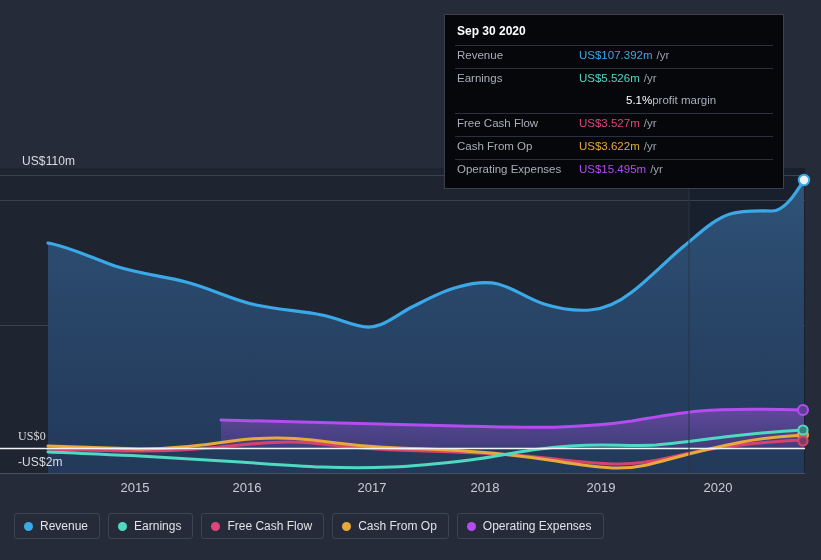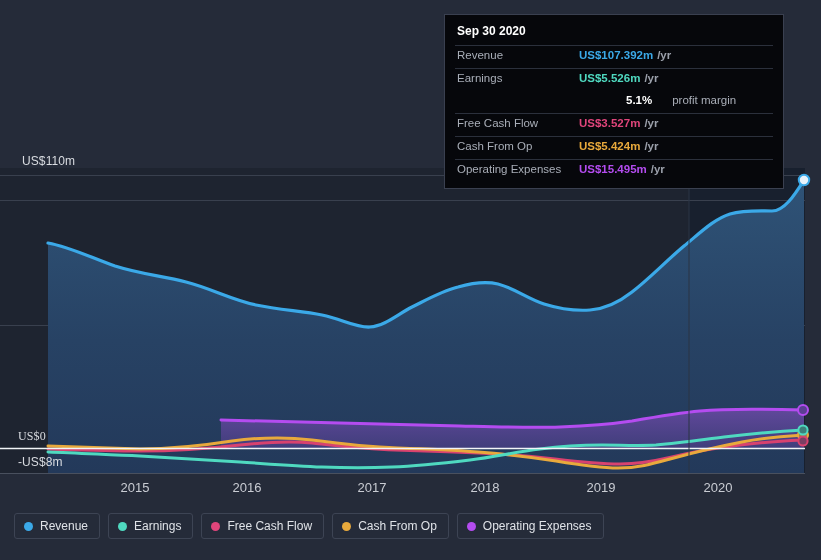--- a/index.html
+++ b/index.html
@@ -76,31 +76,31 @@
     min-height: 16px;
   }
   .tt-row.no-line { border-top: none; }
   .tt-key {
     width: 122px;
     color: #a9aeb8;
     flex: 0 0 auto;
     font-size: 11.5px;
   }
   .tt-val {
-    font-weight: bold;
+    font-weight: normal;
     font-size: 11.5px;
   }
   .tt-unit {
     color: #9ba0ab;
-    font-weight: bold;
+    font-weight: normal;
     margin-left: 4px;
     font-size: 11.5px;
   }
-  .tt-sub-val { color: #ffffff; font-weight: bold; font-size: 11.5px; padding-left: 47px; }
-  .tt-sub-text { color: #a9aeb8; margin-left: 20px; font-size: 11.5px; }
+  .tt-sub-val { color: #ffffff; font-weight: normal; font-size: 11.5px; padding-left: 47px; }
+  .tt-sub-text { color: #a9aeb8; margin-left: 0; font-size: 11.5px; }
 
   
   .legend {
     position: absolute;
     left: 14px;
     top: 513px;
     display: flex;
     gap: 8px;
   }
   .legend-item {
@@ -258,21 +258,21 @@
         <circle cx="804" cy="180" r="5.2" fill="#e9f3fb" stroke="#3ba9e8" stroke-width="2"></circle>
         <circle cx="803" cy="410" r="5" fill="#5b3f93" stroke="#b44cf0" stroke-width="2"></circle>
         <circle cx="803" cy="435" r="5" fill="#9d7e4e" stroke="#e8a93c" stroke-width="2"></circle>
         <circle cx="803" cy="441" r="4.6" fill="#7a3f63" stroke="#d8426f" stroke-width="2"></circle>
         <circle cx="803" cy="430" r="4.6" fill="#3d7f7a" stroke="#4fd9c0" stroke-width="2"></circle>
       </g>
     </svg>
 
     <div class="axis-label y-top">US$110m</div>
     <div class="axis-label y-zero">US$0</div>
-    <div class="axis-label y-neg">-US$8m</div>
+    <div class="axis-label y-neg">-US$2m</div>
 
     <div class="x-label" style="left:135px">2015</div>
     <div class="x-label" style="left:247px">2016</div>
     <div class="x-label" style="left:372px">2017</div>
     <div class="x-label" style="left:485px">2018</div>
     <div class="x-label" style="left:601px">2019</div>
     <div class="x-label" style="left:718px">2020</div>
   </div>
 
   <div class="tooltip">
@@ -297,21 +297,21 @@
     </div>
 
     <div class="tt-row">
       <span class="tt-key">Free Cash Flow</span>
       <span class="tt-val" style="color:#e0457b">US$3.527m</span>
       <span class="tt-unit">/yr</span>
     </div>
 
     <div class="tt-row">
       <span class="tt-key">Cash From Op</span>
-      <span class="tt-val" style="color:#e8a93c">US$5.424m</span>
+      <span class="tt-val" style="color:#e8a93c">US$3.622m</span>
       <span class="tt-unit">/yr</span>
     </div>
 
     <div class="tt-row">
       <span class="tt-key">Operating Expenses</span>
       <span class="tt-val" style="color:#b44cf0">US$15.495m</span>
       <span class="tt-unit">/yr</span>
     </div>
   </div>
 

